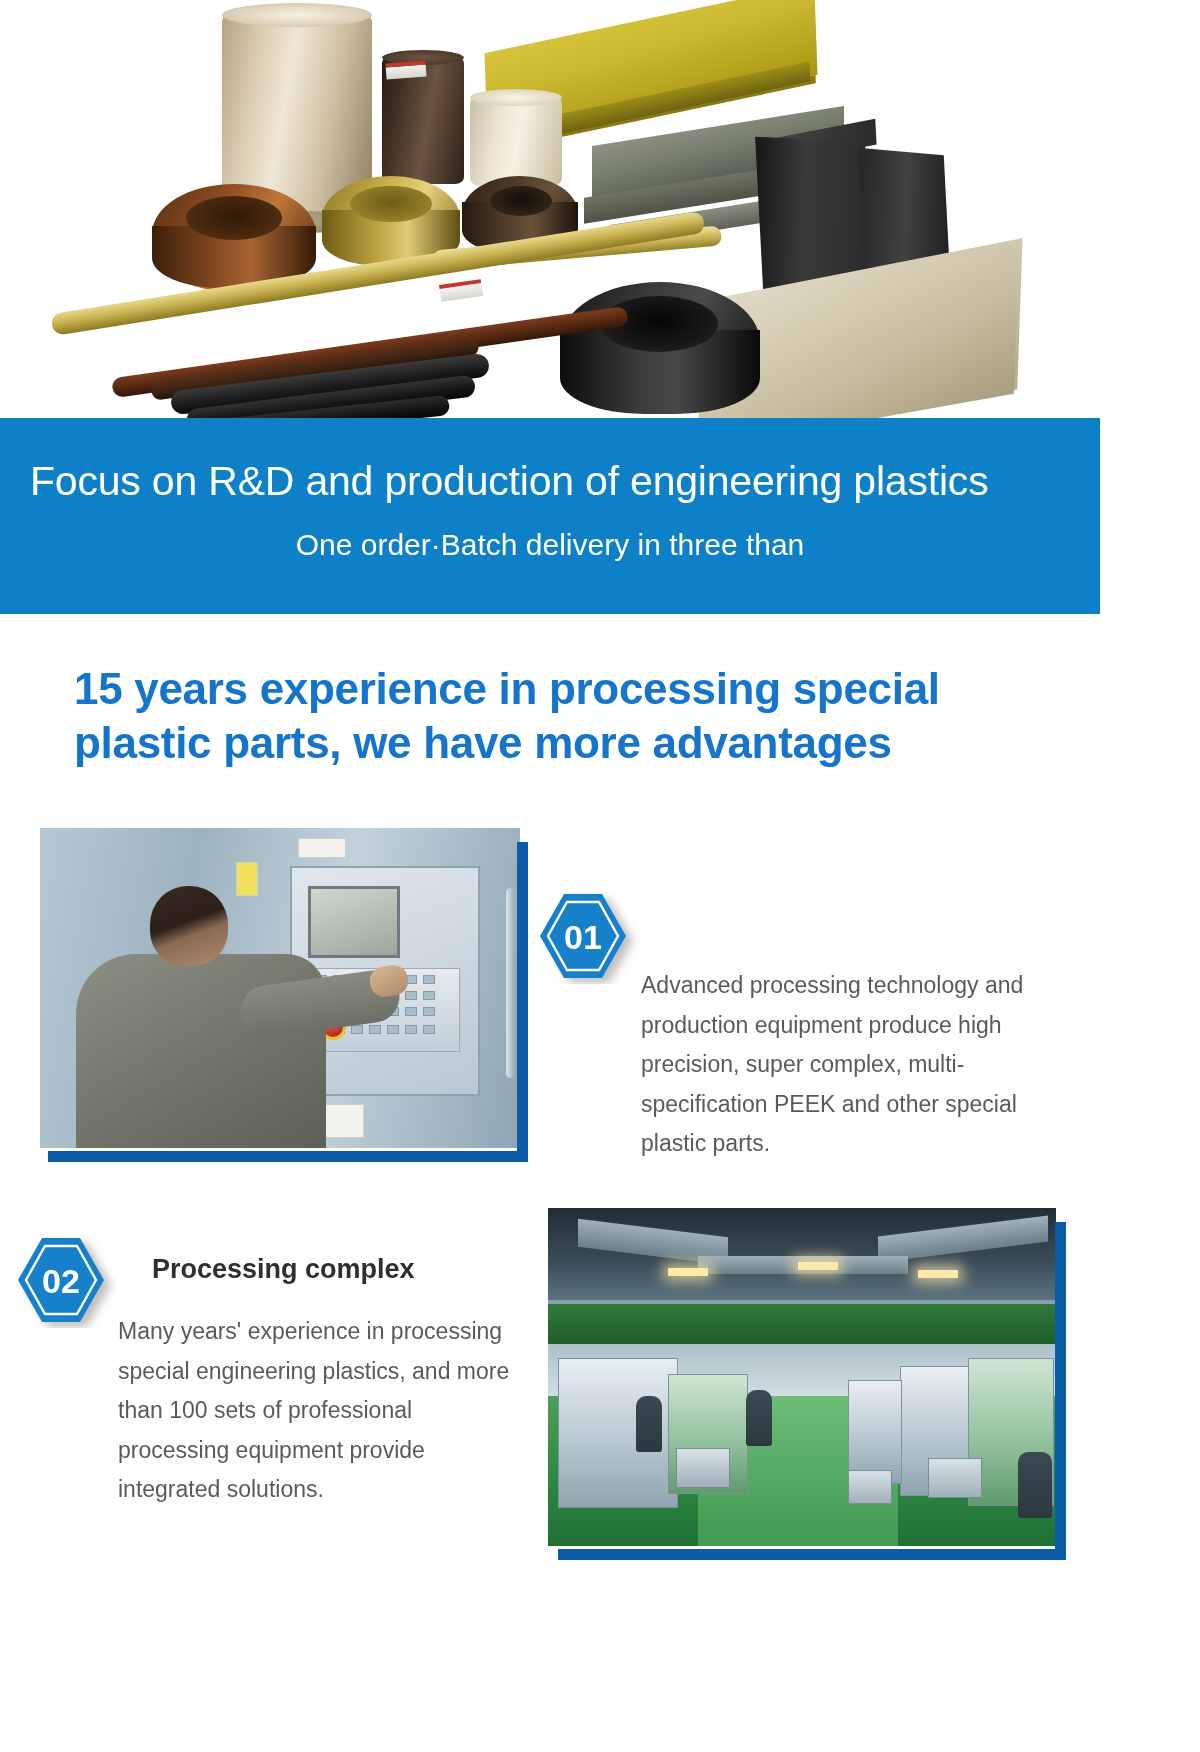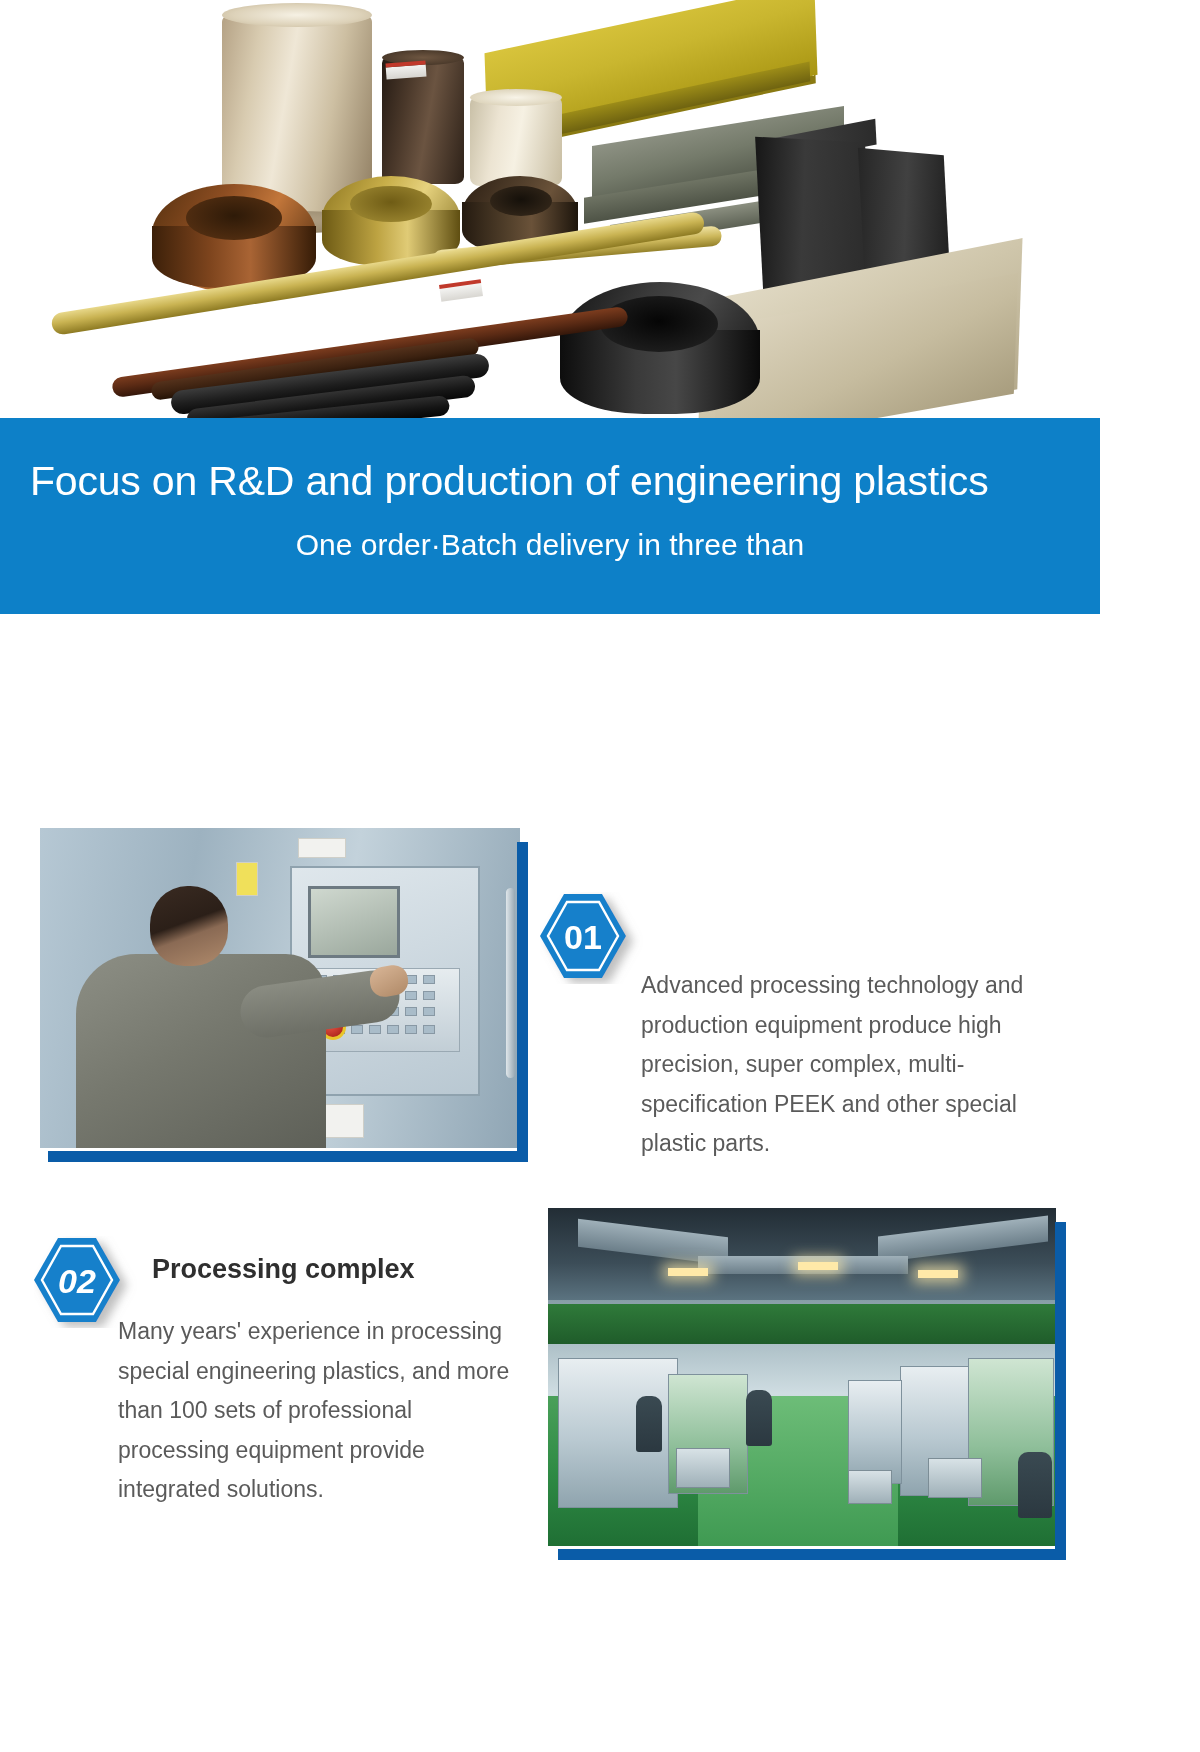--- a/index.html
+++ b/index.html
@@ -509,20 +509,24 @@
     </div>
   </div>
 
   <div class="blue-tab"></div>
 
   <div class="banner">
     <div class="banner-title">Focus on R&amp;D and production of engineering plastics</div>
     <div class="banner-sub">One order·Batch delivery in three than</div>
   </div>
 
+  <h2 class="section-heading">
+    <span>15 years experience in processing special</span><br>
+    <span>plastic parts, we have more advantages</span>
+  </h2>
 
   <div class="photo-cnc">
     <div class="cabinet"></div>
     <div class="doorhandle"></div>
     <div class="panel"></div>
     <div class="screen"></div>
     <div class="keypad">
       <div class="key" style="left:6px;top:6px"></div>
       <div class="key" style="left:24px;top:6px"></div>
       <div class="key" style="left:42px;top:6px"></div>
@@ -597,21 +601,21 @@
     <div class="machine" style="left:300px;top:172px;width:54px;height:104px;bottom:auto"></div>
     <div class="person" style="left:88px;top:188px;"></div>
     <div class="person" style="left:198px;top:182px;"></div>
     <div class="person" style="left:470px;top:244px;width:34px;height:66px"></div>
     <div class="cart" style="left:128px;top:240px"></div>
     <div class="cart" style="left:380px;top:250px"></div>
     <div class="cart" style="left:300px;top:262px;width:44px;height:34px"></div>
   </div>
   <div class="photo-shop-border"></div>
 
-  <div class="hex" style="left:34px; top:1236px;font-style:italic;">
+  <div class="hex" style="left:18px; top:1236px;">
     <svg width="104" height="92" viewBox="0 0 104 92" xmlns="http://www.w3.org/2000/svg">
       <defs>
         <filter id="shadow2" x="-20%" y="-20%" width="160%" height="160%">
           <feDropShadow dx="7" dy="5" stdDeviation="5" flood-color="#8a8a8a" flood-opacity="0.55"></feDropShadow>
         </filter>
       </defs>
       <polygon points="24,2 62,2 86,44 62,86 24,86 0,44" fill="#1480cb" filter="url(#shadow2)"></polygon>
       <polygon points="27,10 59,10 78,44 59,78 27,78 8,44" fill="none" stroke="#ffffff" stroke-width="2.4"></polygon>
       <text x="43" y="57" font-family="Liberation Sans, sans-serif" font-size="34" font-weight="bold" fill="#ffffff" text-anchor="middle">02</text>
     </svg>

